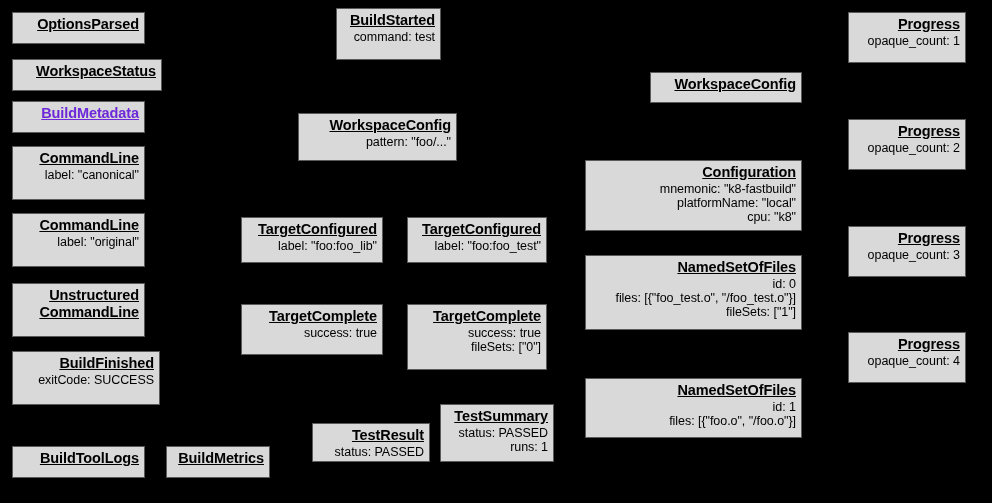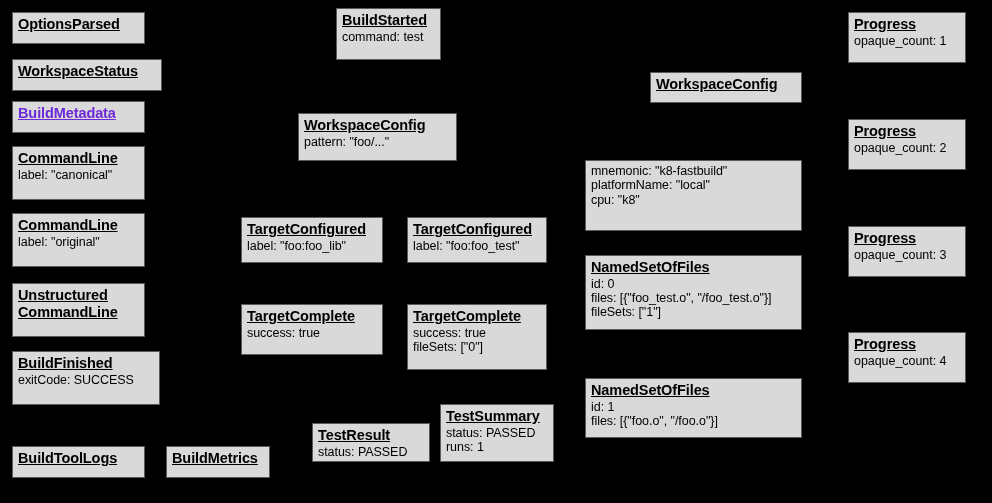--- a/index.html
+++ b/index.html
@@ -7,20 +7,21 @@
     padding: 0;
     background: #000000;
   }
   #canvas {
     position: relative;
     width: 992px;
     height: 503px;
     background: #000000;
     overflow: hidden;
     font-family: "Liberation Sans", sans-serif;
+    text-align: right;
   }
   .node {
     position: absolute;
     box-sizing: border-box;
     background: #d9d9d9;
     border: 1px solid #5a5a5a;
     padding: 3px 5px 4px 5px;
     color: #000000;
     line-height: 1.14;
     overflow: hidden;
@@ -109,20 +110,21 @@
     </div>
     <div class="node" style="left: 440px; top: 404px; width: 114px; height: 58px; background: rgb(217, 217, 217); border-color: rgb(90, 90, 90); color: rgb(0, 0, 0);">
       <span class="node-title">TestSummary</span>
       <span class="node-fields">status: PASSED
 runs: 1</span>
     </div>
     <div class="node" style="left: 650px; top: 72px; width: 152px; height: 31px; background: rgb(217, 217, 217); border-color: rgb(90, 90, 90); color: rgb(0, 0, 0);">
       <span class="node-title">WorkspaceConfig</span>
     </div>
     <div class="node" style="left: 585px; top: 160px; width: 217px; height: 71px; background: rgb(217, 217, 217); border-color: rgb(90, 90, 90); color: rgb(0, 0, 0);">
+      <span class="node-title">Configuration</span>
       <span class="node-fields">mnemonic: "k8-fastbuild"
 platformName: "local"
 cpu: "k8"</span>
     </div>
     <div class="node" style="left: 585px; top: 255px; width: 217px; height: 75px; background: rgb(217, 217, 217); border-color: rgb(90, 90, 90); color: rgb(0, 0, 0);">
       <span class="node-title">NamedSetOfFiles</span>
       <span class="node-fields">id: 0
 files: [{"foo_test.o", "/foo_test.o"}]
 fileSets: ["1"]</span>
     </div>

